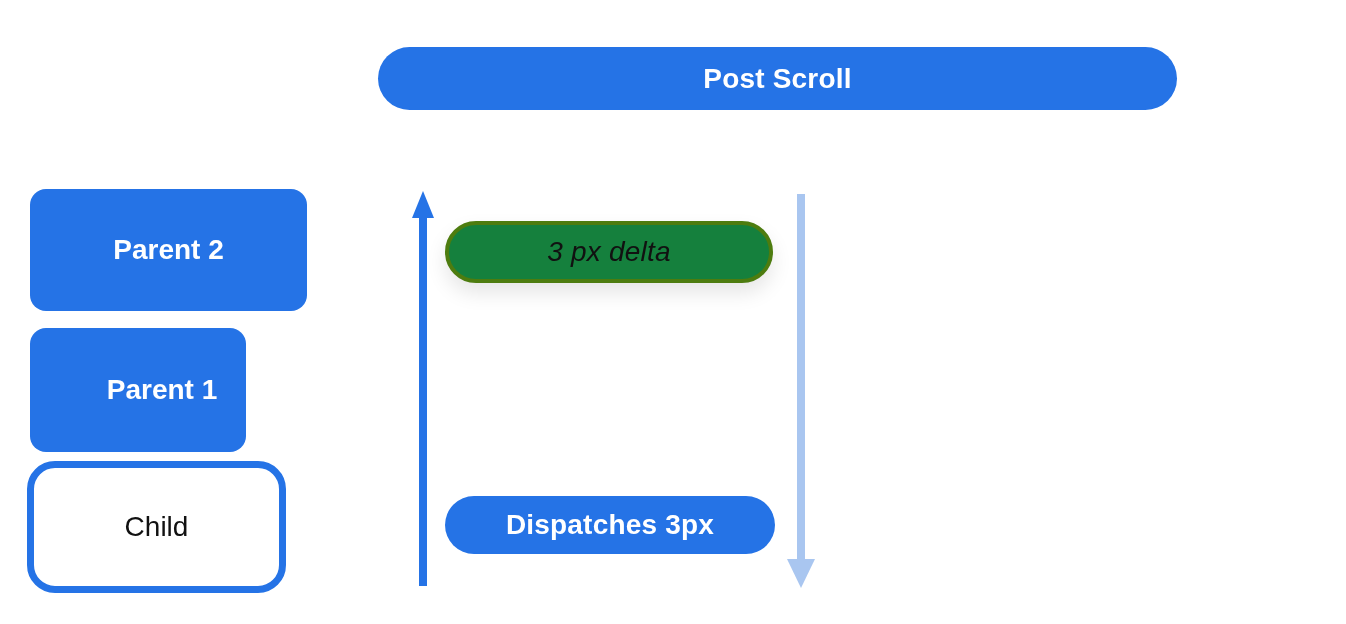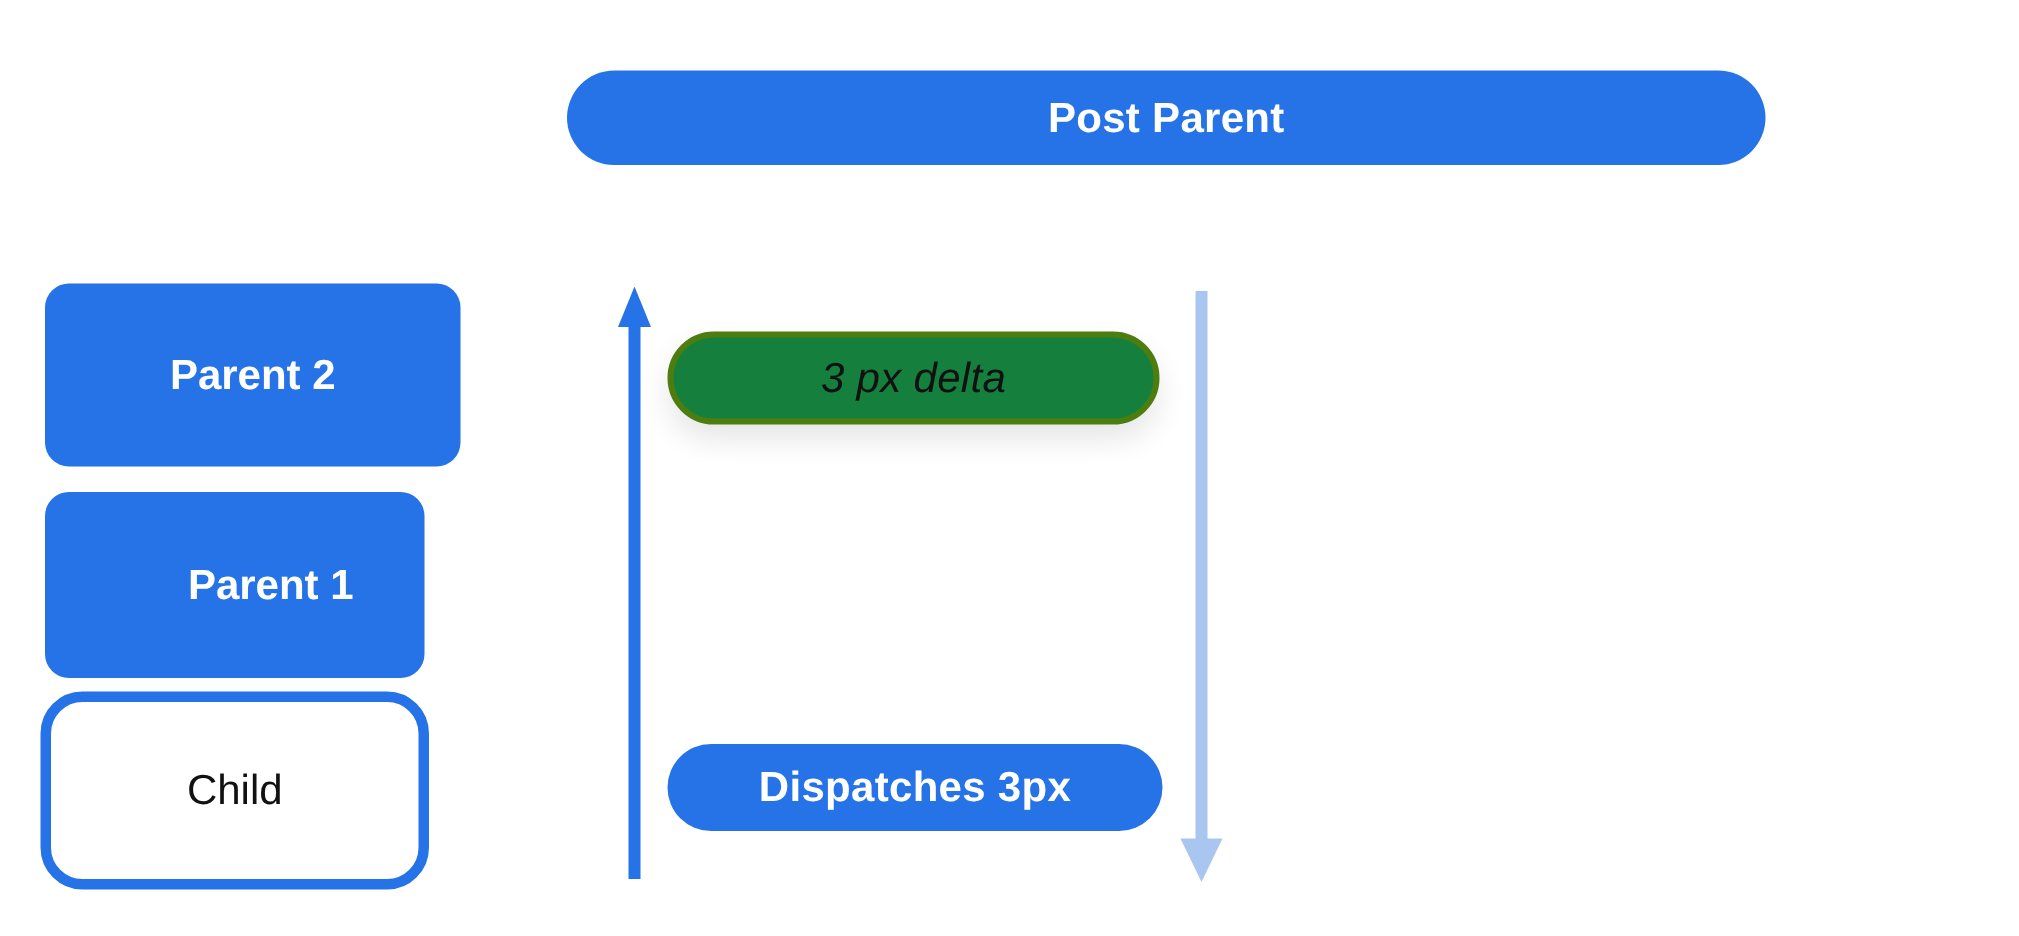--- a/index.html
+++ b/index.html
@@ -52,42 +52,42 @@
     font-size: 28px;
     border-radius: 16px;
     white-space: nowrap;
   }
   .box-blue {
     background: #2573e6;
     color: #ffffff;
     font-weight: 700;
   }
   .parent2 { left: 30px; top: 189px; width: 277px; height: 122px; }
-  .parent1 { left: 30px; top: 328px; width: 253px; height: 124px; padding-left: 48px; }
+  .parent1 { left: 30px; top: 328px; width: 216px; height: 124px; padding-left: 48px; }
   .child {
     left: 27px; top: 461px; width: 259px; height: 132px;
     background: #ffffff;
     color: #111111;
     font-weight: 500;
     border: 7px solid #2573e6;
     border-radius: 28px;
   }
 
   
   .arrow { position: absolute; }
   .arrow-up   { left: 409px; top: 191px; }
   .arrow-down { left: 786px; top: 194px; }
 </style>
 </head>
 <body>
 
 <div class="canvas">
 
   <div class="pill pill-blue post-scroll">
-    <span>Post Parent</span>
+    <span>Post Scroll</span>
   </div>
 
   <div class="box box-blue parent2">
     <span>Parent 2</span>
   </div>
 
   <div class="box box-blue parent1">
     <span>Parent 1</span>
   </div>
 

